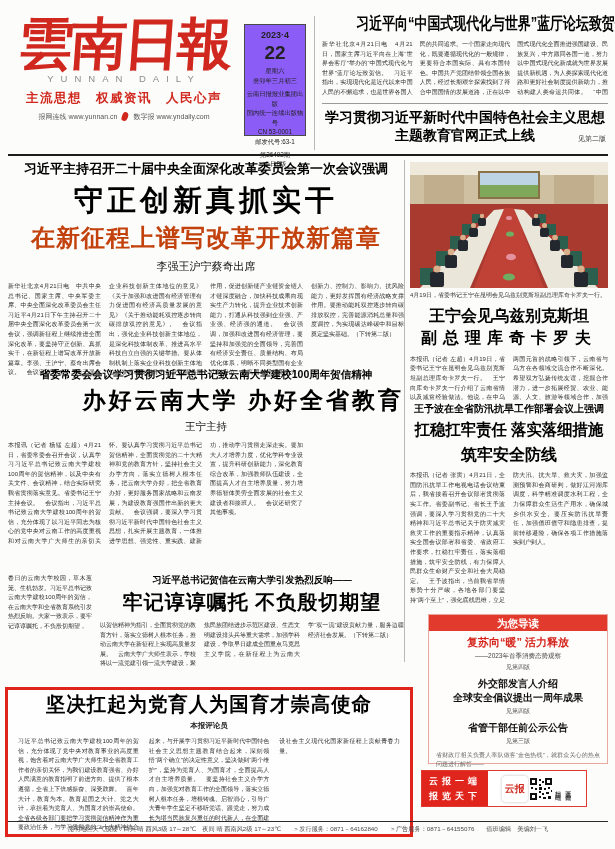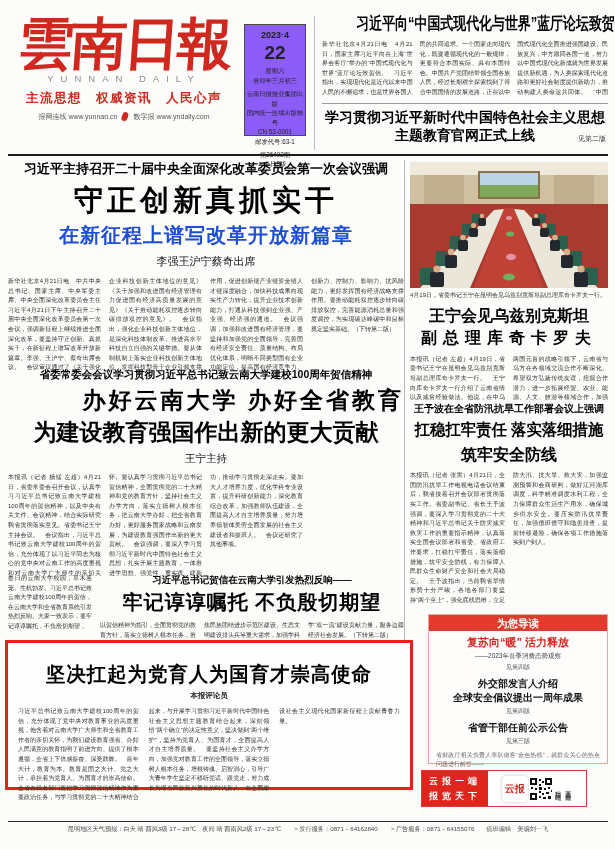--- a/index.html
+++ b/index.html
@@ -34,21 +34,21 @@
   .tr-h2row{position:relative;}
   .tr-note{position:absolute;right:2px;bottom:1px;font-size:7px;font-weight:normal;color:#333;}
 
   .hrule-main{left:8px;top:154px;width:600px;height:2px;background:#1c1c1c;}
 
   
   .lead{left:8px;top:160px;width:396px;}
   .kicker{font-weight:bold;text-align:center;color:#000;}
   .k-lead{font-size:13px;}
   .lead-h1{font-size:29px;font-weight:900;text-align:center;letter-spacing:4px;margin-top:3px;color:#000;}
-  .lead-h2{font-size:20px;font-weight:900;text-align:center;letter-spacing:1px;margin-top:1px;white-space:nowrap;color:#1d4ed8;}
+  .lead-h2{font-size:24px;font-weight:900;text-align:center;letter-spacing:1px;margin-top:1px;white-space:nowrap;color:#c2410c;}
   .byline{text-align:center;font-size:11px;margin-top:5px;color:#111;}
   .lead-body{margin-top:8px;column-count:4;column-gap:8px;height:102px;}
 
   .vline2{left:404px;top:160px;height:502px;}
 
   
   .pstory{left:410px;top:162px;width:198px;}
   .photo{display:block;width:198px;height:126px;}
   .caption{font-size:6px;color:#333;margin:3px 0 5px;line-height:1.5;}
   .ps-h{text-align:center;font-weight:900;font-size:16px;line-height:1.4;color:#000;}
@@ -73,22 +73,22 @@
 
   
   .resp{left:8px;top:574px;width:396px;display:flex;gap:8px;}
   .re-col1{width:84px;height:90px;overflow:hidden;}
   .re-main{width:304px;}
   .k-resp{font-size:9.5px;}
   .re-h1{font-size:20px;font-weight:900;text-align:center;letter-spacing:1px;margin-top:2px;color:#000;}
   .re-body{margin-top:5px;column-count:3;column-gap:8px;height:52px;}
 
   
-  .combox{left:5px;top:640px;width:408px;height:150px;border:3px solid #df241c;background:#fffefe;
-          box-sizing:border-box;padding:18px 10px;}
+  .combox{left:5px;top:687px;width:408px;height:150px;border:3px solid #df241c;background:#fffefe;
+          box-sizing:border-box;padding:1px 10px;}
   .cm-h1{text-align:center;font-weight:900;font-size:20px;letter-spacing:1px;white-space:nowrap;
          transform:scaleX(0.97);transform-origin:center;color:#000;}
   .cm-by{text-align:center;font-size:7.5px;font-weight:bold;margin-top:3px;color:#222;}
   .cm-body{margin-top:6px;column-count:3;column-gap:10px;height:98px;}
 
   
   .digest{left:428px;top:614px;width:180px;height:150px;border:1px solid #eaa79e;background:#fffdfc;box-sizing:border-box;}
   .dg-head{background:#e23b2d;color:#fff;text-align:center;font-size:10.5px;font-weight:bold;height:16px;line-height:16px;}
   .dg-item{text-align:center;padding:4px 7px 1px;}
   .dg-t-red{color:#d6251c;font-weight:900;font-size:11px;}
@@ -222,21 +222,20 @@
     </svg>
     <div class="caption jt">4月19日，省委书记王宁在昆明会见乌兹别克斯坦副总理库奇卡罗夫一行。</div>
     <div class="ps-h">王宁会见乌兹别克斯坦</div>
     <div class="ps-h ps-h2">副总理库奇卡罗夫</div>
     <div class="ps-body smallbody jt">本报讯（记者 左超）4月19日，省委书记王宁在昆明会见乌兹别克斯坦副总理库奇卡罗夫一行。　王宁向库奇卡罗夫一行介绍了云南省情以及减贫经验做法。他说，在中乌两国元首的战略引领下，云南省与乌方在各领域交流合作不断深化。希望双方弘扬传统友谊，挖掘合作潜力，进一步拓展经贸、农业、能源、人文、旅游等领域合作，加强交流互鉴，实现共同发展。　库奇卡罗夫祝贺云南发展取得的成就，表示乌方愿与中方深化友好合作，助力乌兹别克斯坦减贫事业发展。</div>
   </div>
 
   <div class="abs edu">
     <div class="kicker k-edu">省委常委会会议学习贯彻习近平总书记致云南大学建校100周年贺信精神</div>
     <div class="edu-h1">办好云南大学 办好全省教育</div>
-    <div class="edu-h2">为建设教育强国作出新的更大贡献</div>
     <div class="edu-by">王宁主持</div>
     <div class="edu-body smallbody jt">本报讯（记者 杨猛 左超）4月21日，省委常委会召开会议，认真学习习近平总书记致云南大学建校100周年的贺信精神，以及中央有关文件、会议精神，结合实际研究我省贯彻落实意见。省委书记王宁主持会议。　会议指出，习近平总书记致云南大学建校100周年的贺信，充分体现了以习近平同志为核心的党中央对云南工作的高度重视和对云南大学广大师生的亲切关怀。要认真学习贯彻习近平总书记贺信精神，全面贯彻党的二十大精神和党的教育方针，坚持社会主义办学方向，落实立德树人根本任务，把云南大学办好，把全省教育办好，更好服务国家战略和云南发展，为建设教育强国作出新的更大贡献。　会议强调，要深入学习贯彻习近平新时代中国特色社会主义思想，扎实开展主题教育，一体推进学思想、强党性、重实践、建新功，推动学习贯彻走深走实。要加大人才培养力度，优化学科专业设置，提升科研创新能力，深化教育综合改革，加强教师队伍建设，全面提高人才自主培养质量，努力培养德智体美劳全面发展的社会主义建设者和接班人。　会议还研究了其他事项。</div>
   </div>
 
   <div class="abs flood">
     <div class="kicker k-flood">王予波在全省防汛抗旱工作部署会议上强调</div>
     <div class="fl-h">扛稳扛牢责任 落实落细措施</div>
     <div class="fl-h fl-h2">筑牢安全防线</div>
     <div class="fl-body smallbody jt">本报讯（记者 张寅）4月21日，全国防汛抗旱工作电视电话会议结束后，我省接着召开会议部署贯彻落实工作。省委副书记、省长王予波强调，要深入学习贯彻党的二十大精神和习近平总书记关于防灾减灾救灾工作的重要指示精神，认真落实全国会议部署和省委、省政府工作要求，扛稳扛牢责任，落实落细措施，筑牢安全防线，有力保障人民群众生命财产安全和社会大局稳定。　王予波指出，当前我省旱情形势十分严峻，各地各部门要坚持“两个至上”，强化底线思维，立足防大汛、抗大旱、救大灾，加强监测预警和会商研判，做好江河湖库调度，科学精准调度水利工程，全力保障群众生活生产用水，确保城乡供水安全。要压实防汛抗旱责任，加强值班值守和隐患排查，提前转移避险，确保各项工作措施落实到户到人。</div>
   </div>

